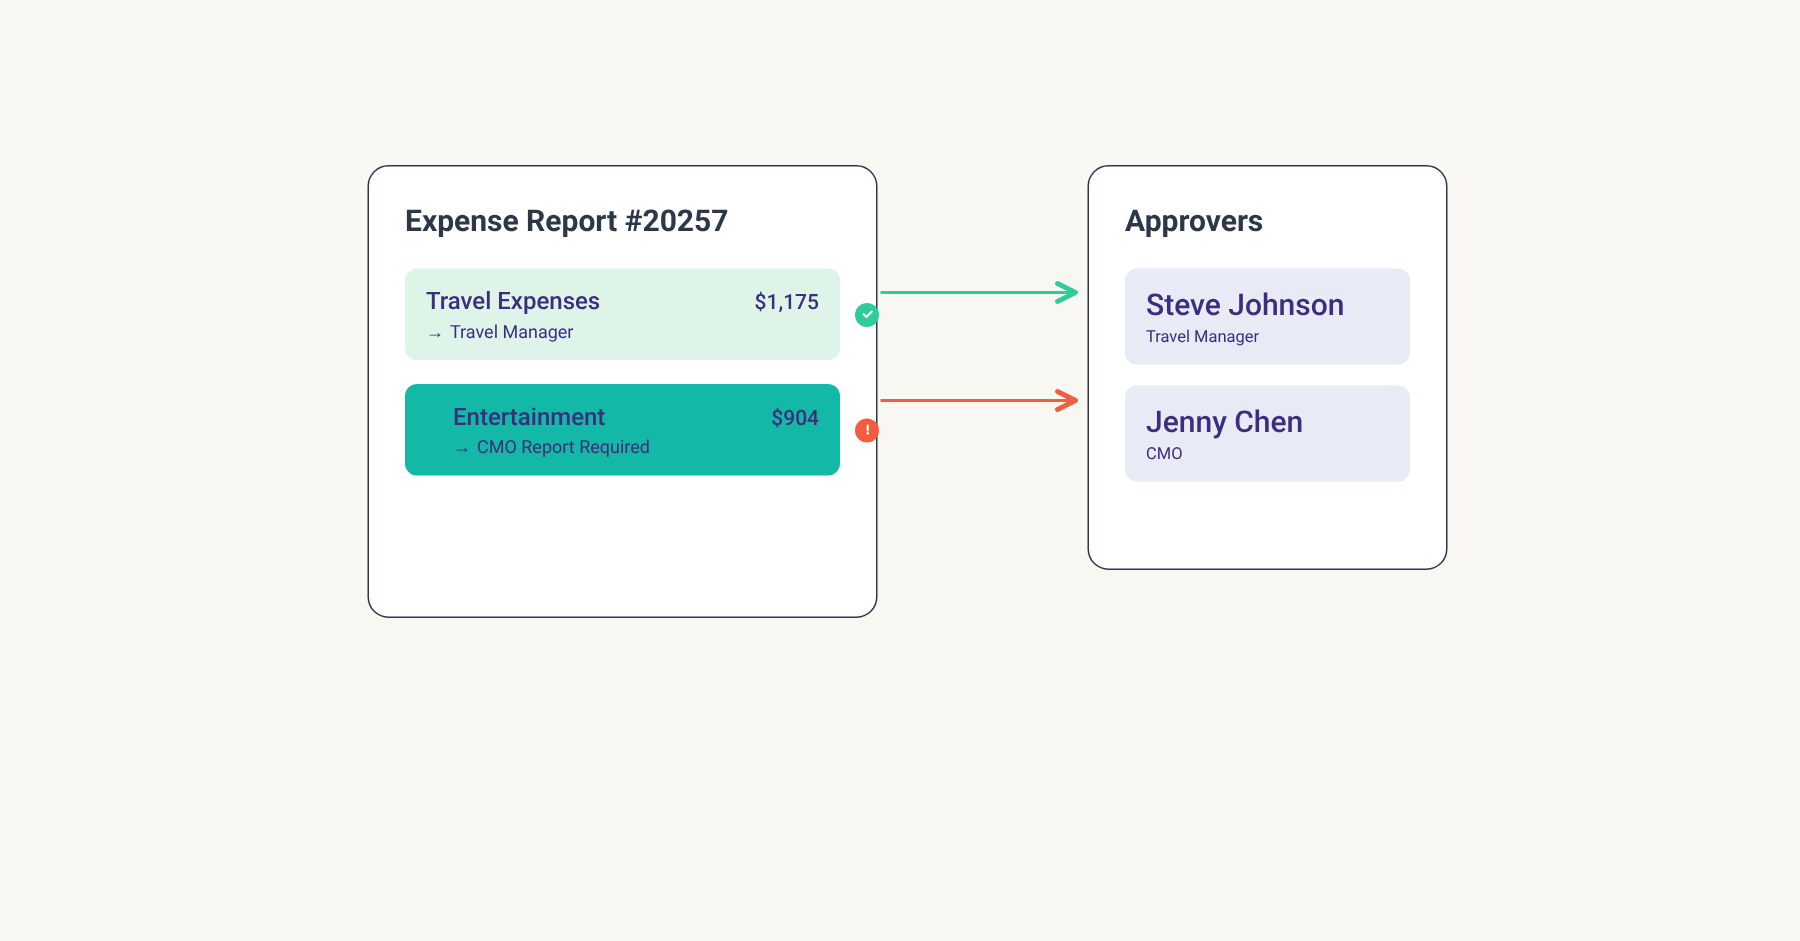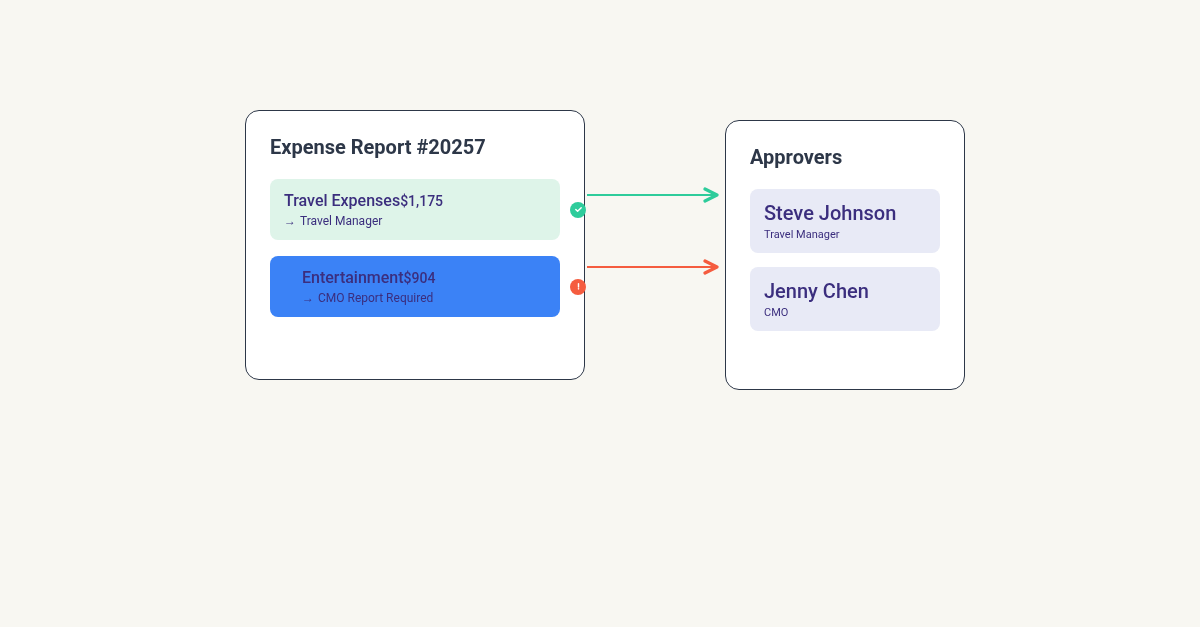--- a/index.html
+++ b/index.html
@@ -23,50 +23,50 @@
       position: absolute;
       background: #ffffff;
       border: 1.5px solid #2d3748;
       border-radius: 14px;
       padding: 24px;
     }
     .expense-card {
       left: 245px;
       top: 110px;
       width: 340px;
-      height: 270px;
+      height: 302px;
     }
     .approvers-card {
       left: 725px;
       top: 110px;
       width: 240px;
       height: 270px;
-      margin-top: 10px;
     }
     .card-title {
       font-size: 20px;
       font-weight: 700;
       color: #2d3748;
       margin-bottom: 20px;
     }
     .expense-item {
       border-radius: 8px;
       padding: 12px 14px;
       margin-bottom: 16px;
       position: relative;
     }
     .expense-item.green {
       background: #def4e9;
     }
     .expense-item.red {
-      background: #3b82f6;
+      background: #14b8a6;
       padding-left: 32px;
     }
     .expense-row {
       display: flex;
+      justify-content: space-between;
       align-items: baseline;
     }
     .expense-name {
       font-size: 16px;
       font-weight: 500;
       color: #3b2e7e;
     }
     .expense-amount {
       font-size: 14px;
       font-weight: 500;

